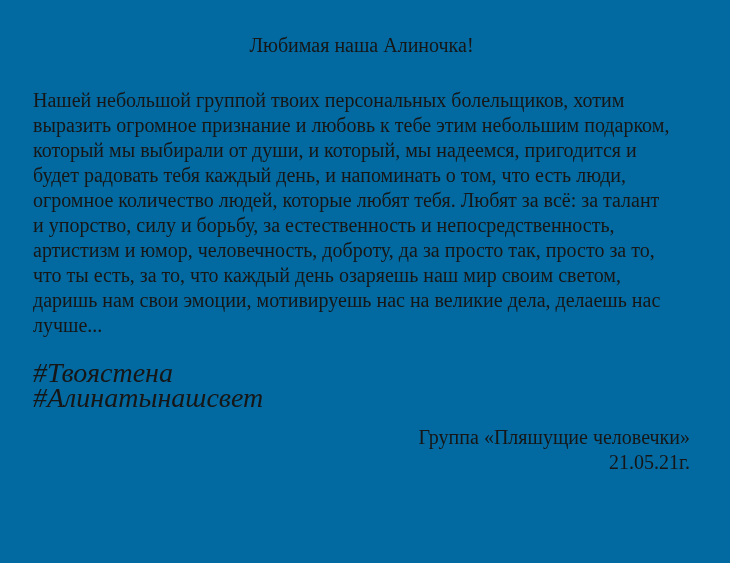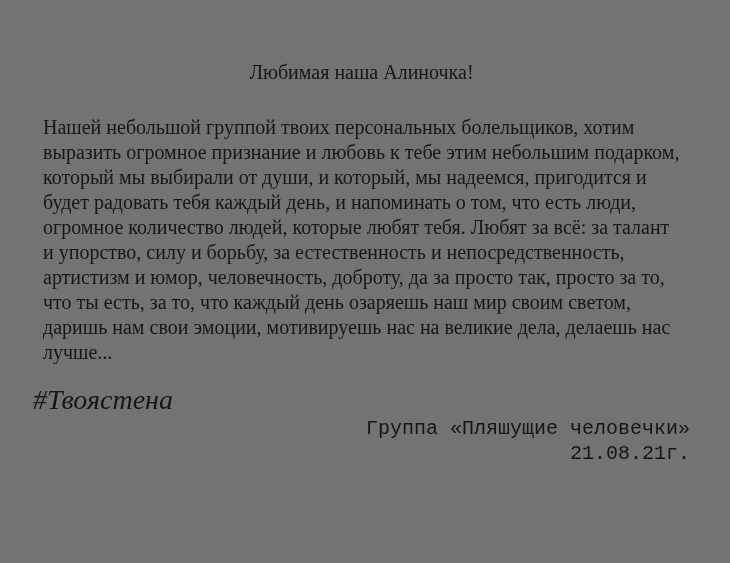--- a/index.html
+++ b/index.html
@@ -11,33 +11,33 @@
     width: 730px;
     height: 563px;
     overflow: hidden;
     font-family: "Liberation Serif", serif;
     color: #161616;
   }
   .page {
     box-sizing: border-box;
     width: 730px;
     height: 563px;
-    padding: 60px 40px 0 33px;
-    background: #737373;
+    padding: 33px 40px 0 33px;
+    background: #0369a1;
   }
   .title {
     margin: 0;
     font-size: 20px;
     line-height: 25px;
     font-weight: normal;
     text-align: center;
     white-space: pre-line;
   }
   .para {
-    margin: 10px;
+    margin: 0;
     font-size: 20px;
     line-height: 25px;
     white-space: pre-line;
     text-align: left;
   }
   .para-main {
     margin-top: 30px;
   }
   .para-thanks {
     margin-top: 10px;
@@ -45,25 +45,24 @@
   .hashtags {
     margin-top: 22px;
     font-size: 28px;
     line-height: 25px;
     font-style: italic;
   }
   .hashtag-line {
     white-space: pre-line;
   }
   .signature {
-    margin-top: 4px;
+    margin-top: 15px;
     font-size: 20px;
     line-height: 25px;
     text-align: right;
-    font-family: Liberation Mono, monospace;
   }
   .signature-line {
     white-space: pre-line;
   }
 </style>
 </head>
 <body>
 
 <div class="page">
 
@@ -76,20 +75,21 @@
 огромное количество людей, которые любят тебя. Любят за всё: за талант
 и упорство, силу и борьбу, за естественность и непосредственность,
 артистизм и юмор, человечность, доброту, да за просто так, просто за то,
 что ты есть, за то, что каждый день озаряешь наш мир своим светом,
 даришь нам свои эмоции, мотивируешь нас на великие дела, делаешь нас
 лучше...</p>
 
 
   <div class="hashtags">
     <div class="hashtag-line">#Твоястена</div>
+    <div class="hashtag-line">#Алинатынашсвет</div>
   </div>
 
   <div class="signature">
     <div class="signature-line">Группа «Пляшущие человечки»</div>
-    <div class="signature-line">21.08.21г.</div>
+    <div class="signature-line">21.05.21г.</div>
   </div>
 
 </div>
 
 </body></html>

